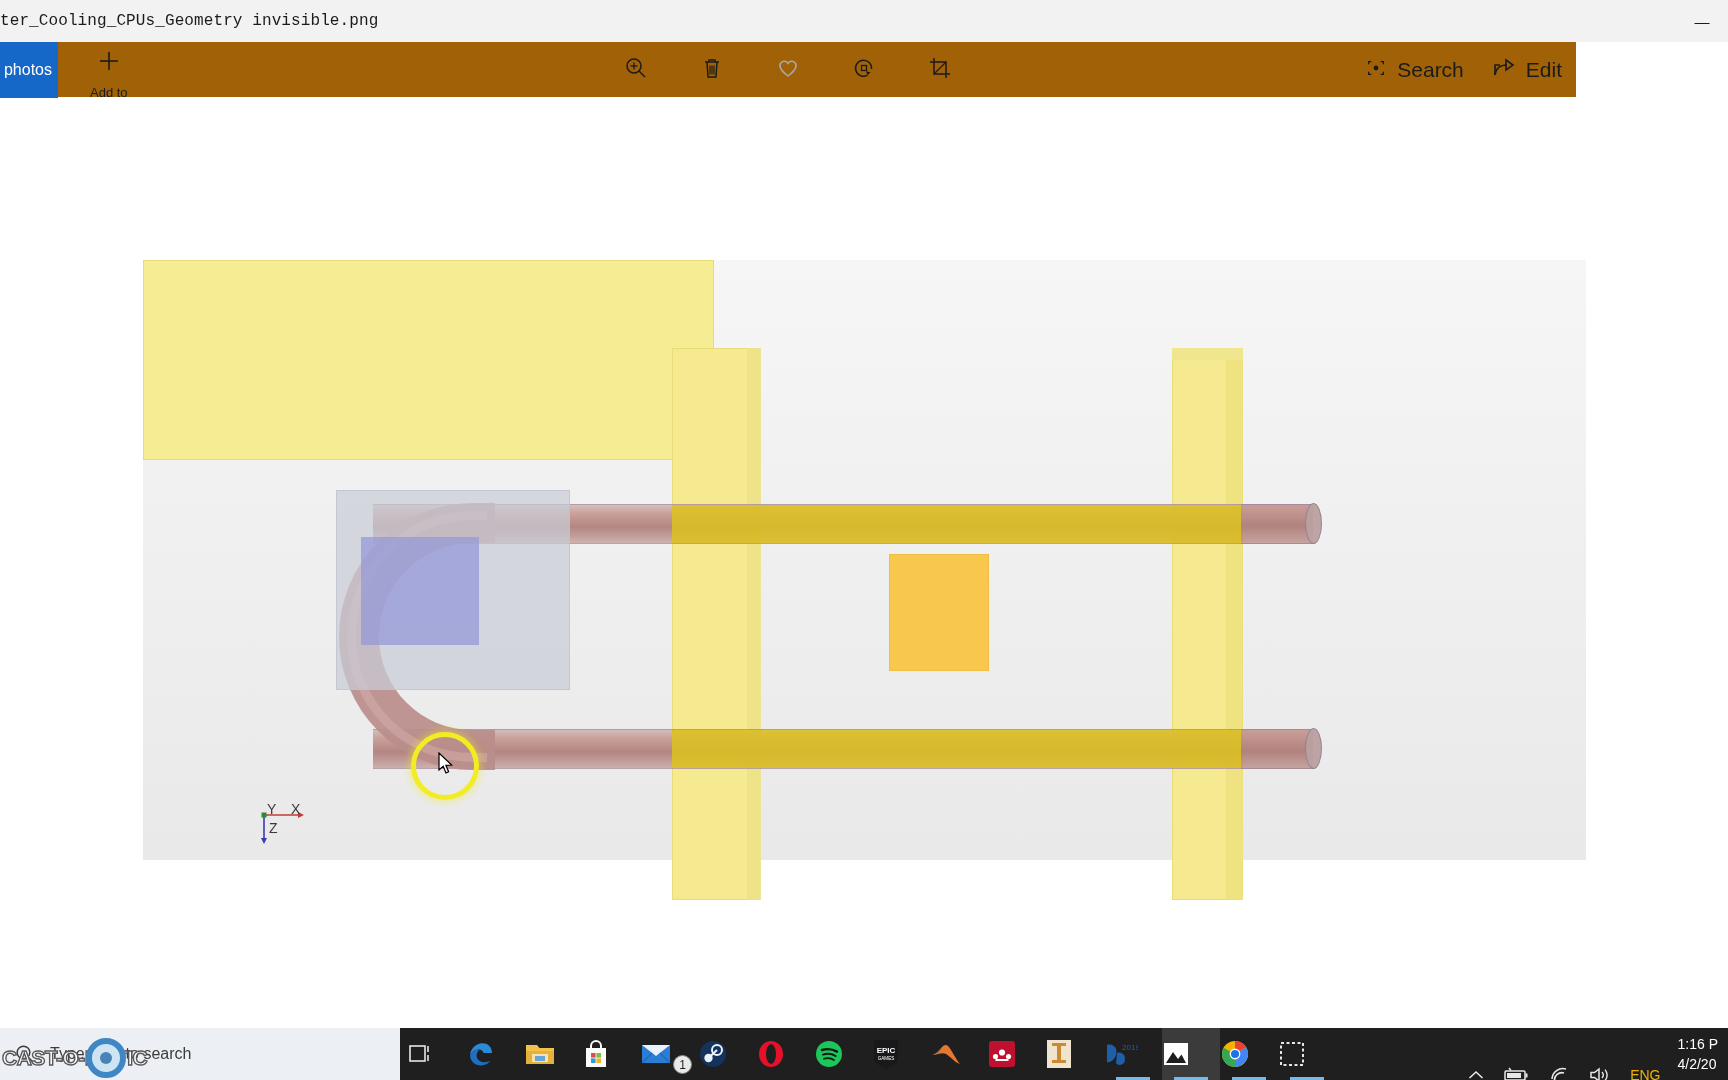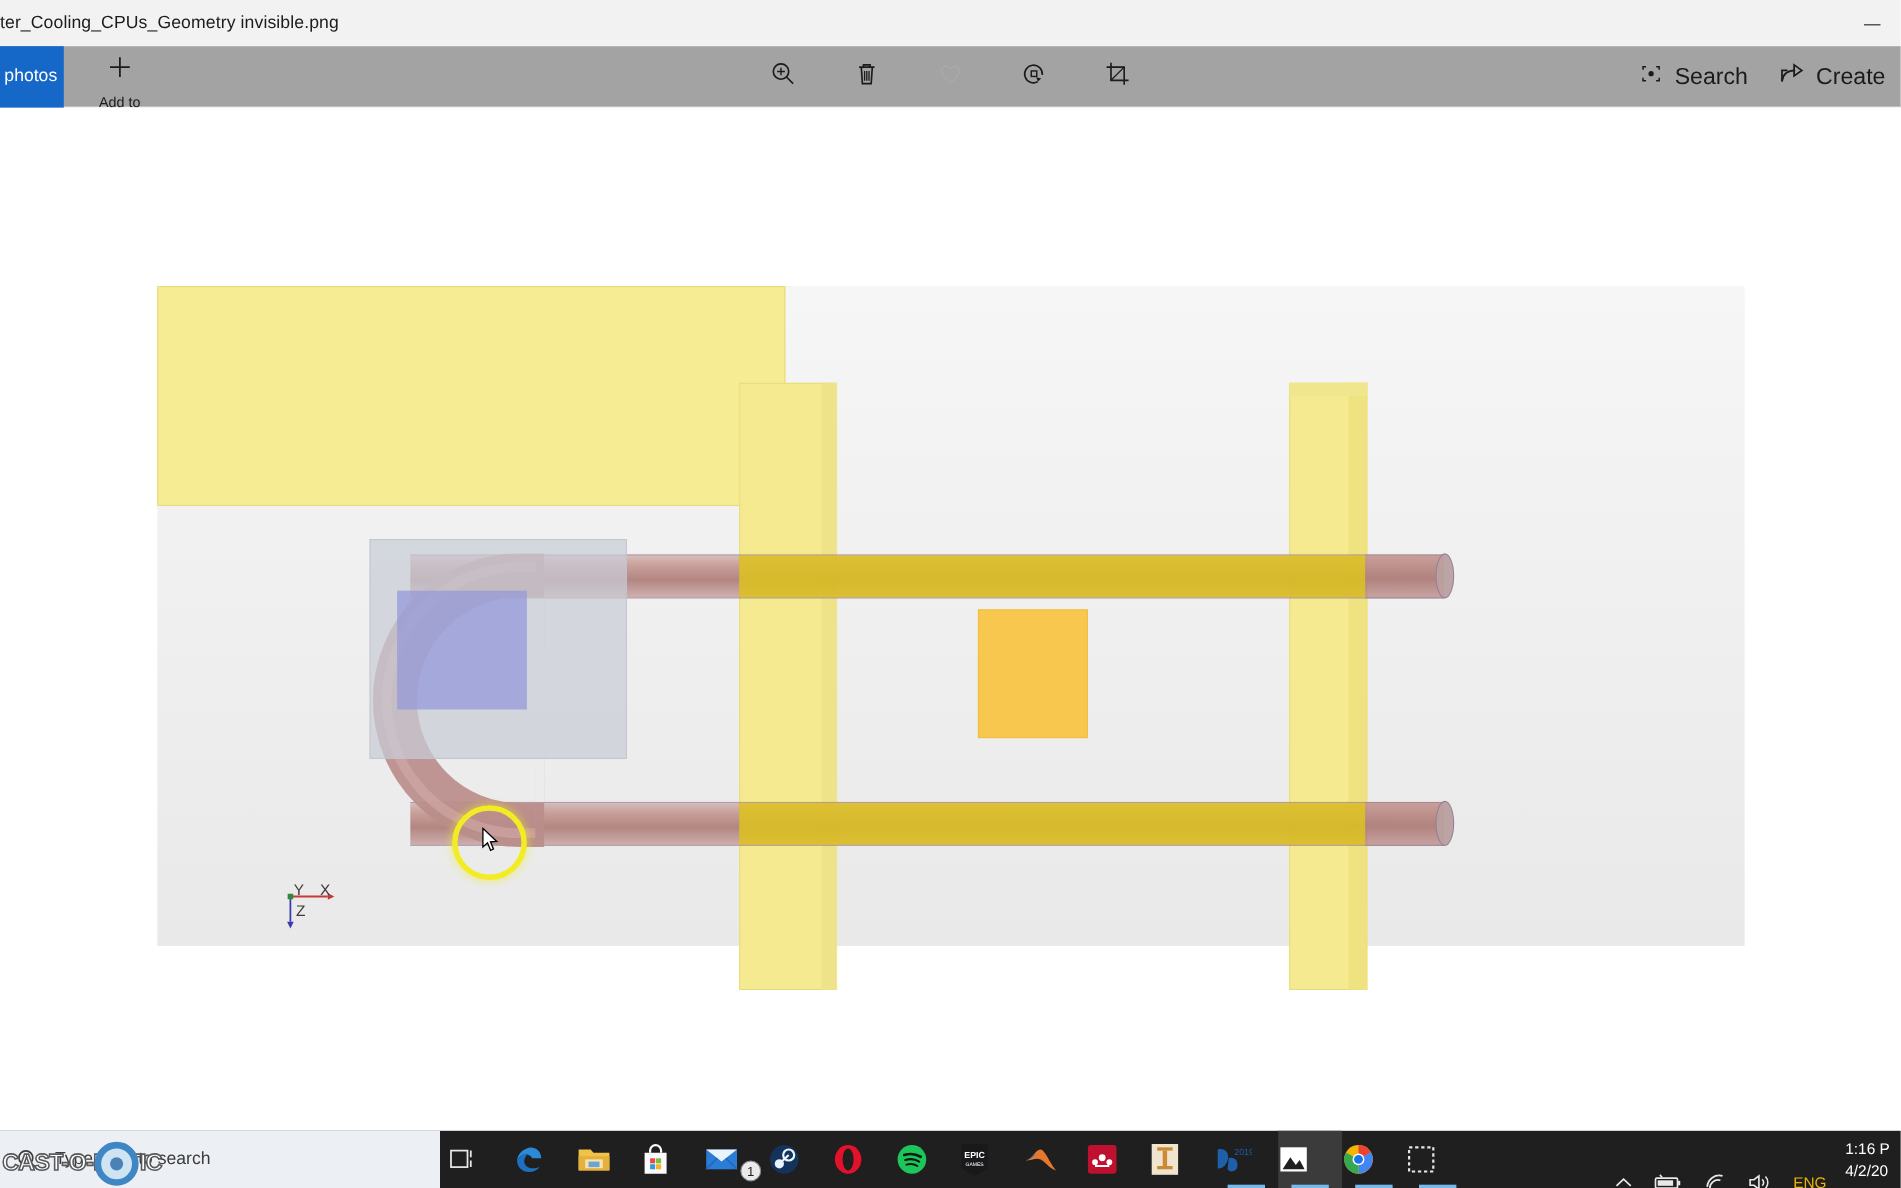--- a/index.html
+++ b/index.html
@@ -12,37 +12,37 @@
   #root { position: relative; width: 1728px; height: 1080px; }
 
   
   .titlebar {
     position: absolute; left: 0; top: 0; width: 1728px; height: 42px;
     background: #f2f2f2;
     display: flex; align-items: center;
   }
   .titlebar-text {
     font-size: 16px; color: #1b1b1b; margin-left: 0px;
-    white-space: nowrap; letter-spacing: 0.1px;
+    white-space: nowrap; letter-spacing: 0.1px; font-family: Liberation Mono, monospace;
   }
   .win-controls {
     position: absolute; right: 0; top: 0; height: 42px;
     display: flex; align-items: center;
   }
   .win-btn {
     width: 52px; height: 42px; display: flex;
     align-items: center; justify-content: center;
     color: #1b1b1b;
   }
   .win-btn .glyph { font-size: 15px; line-height: 1; }
 
   
   .cmdbar {
-    position: absolute; left: 0; top: 42px; width: 1728px; height: 56px;
-    background: #a3a3a3;
+    position: absolute; left: 0; top: 42px; width: 1576px; height: 56px;
+    background: #a16207;
     display: flex; align-items: center;
     border-bottom: 1px solid #ffffff;
   }
   .allphotos-btn {
     width: 58px; height: 56px; background: #1668c8;
     display: flex; align-items: center; justify-content: flex-end;
     padding-right: 6px;
     color: #ffffff; font-size: 16px; white-space: nowrap;
     overflow: hidden;
   }
@@ -396,21 +396,21 @@
 
 
       <div class="cmd-item">
         <span>
           <svg width="24" height="24" viewBox="0 0 24 24">
             <path d="M3 19 V9 h5" fill="none" stroke="#1b1b1b" stroke-width="1.6"></path>
             <path d="M3 19 C4 11 10 9 15 9" fill="none" stroke="#1b1b1b" stroke-width="1.6"></path>
             <path d="M14 4 L21 9 L14 14 Z" fill="none" stroke="#1b1b1b" stroke-width="1.6"></path>
           </svg>
         </span>
-        <span>Create</span>
+        <span>Edit</span>
       </div>
     </div>
   </div>
 
   <div class="photo-area">
     <div class="render">
 
       <div class="watermark">
         <span class="wm-logo"></span>
         <span class="wm-text">STAR-CCM+</span>

